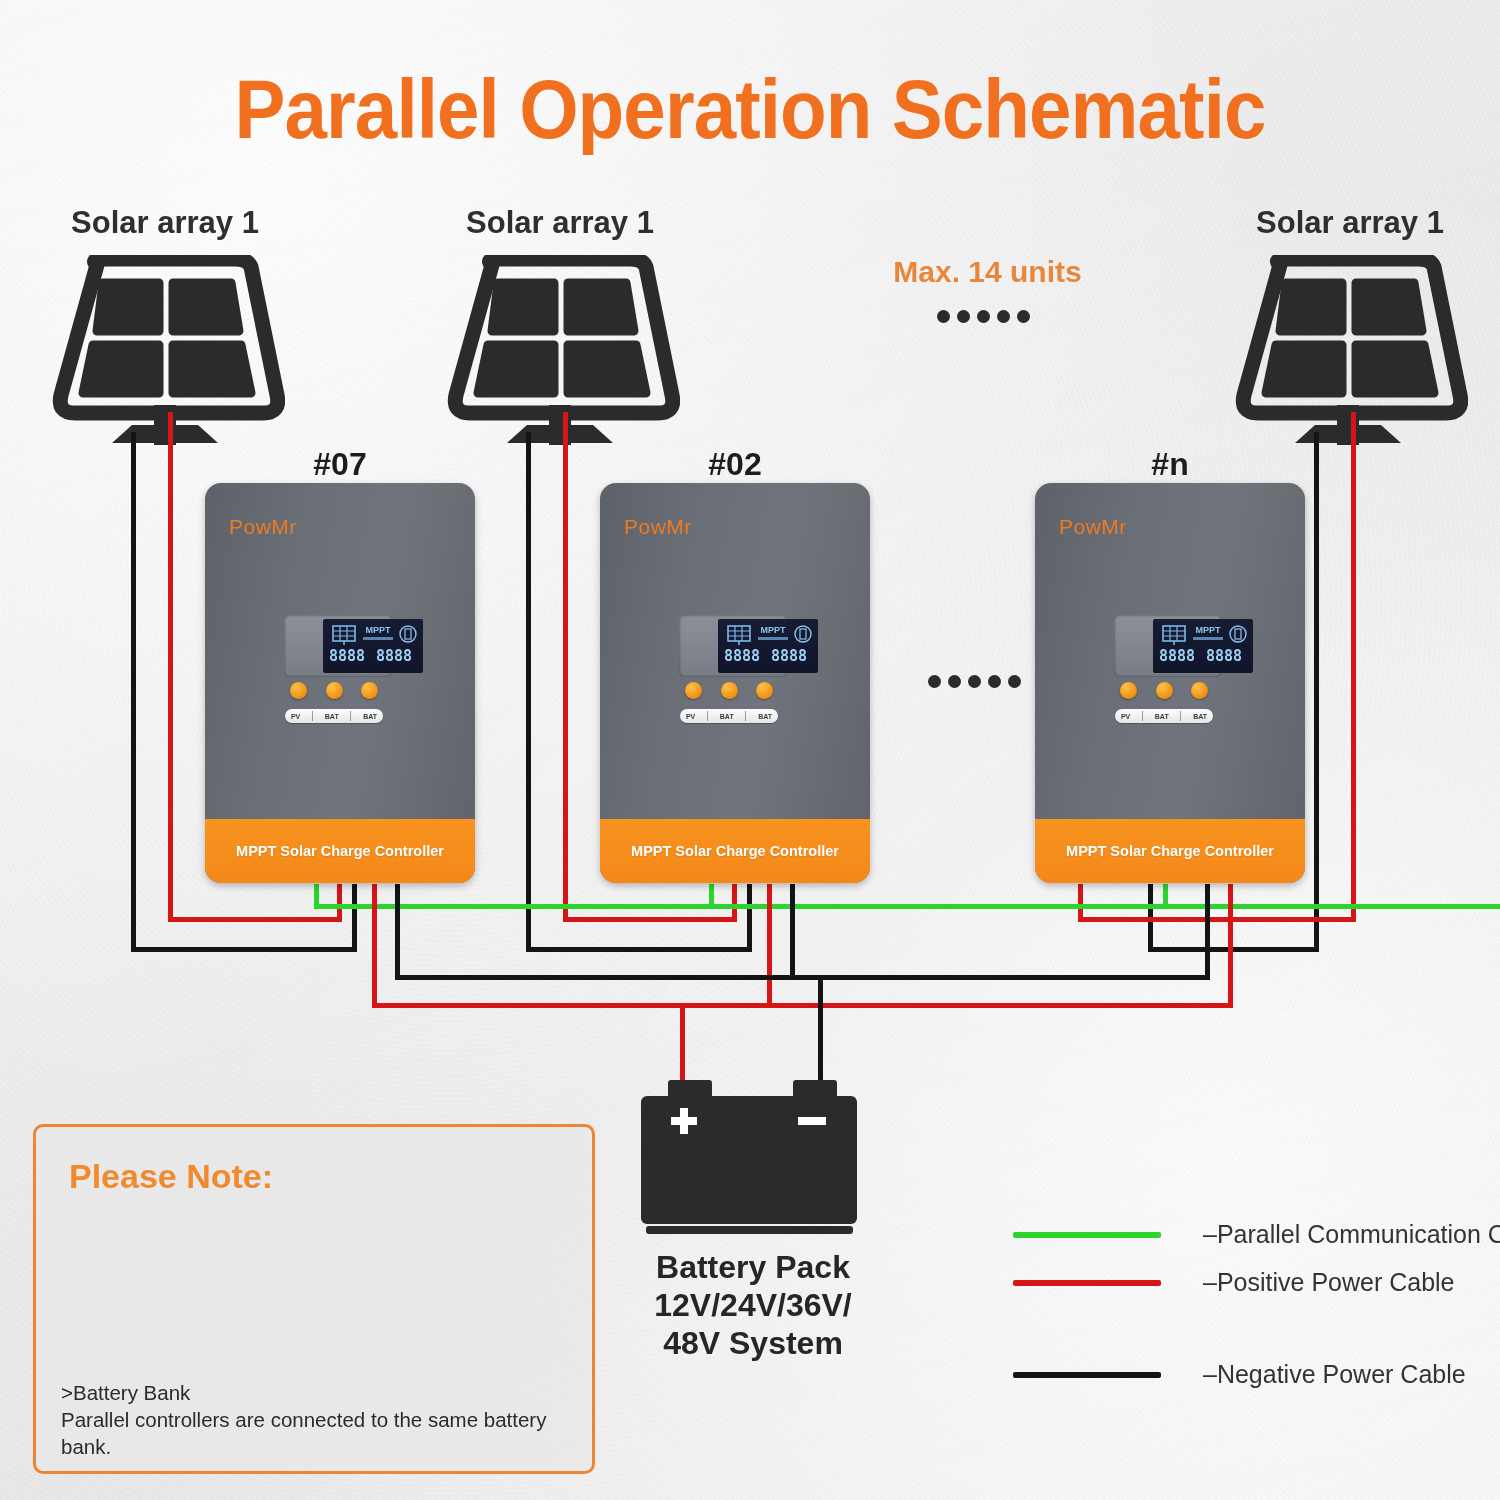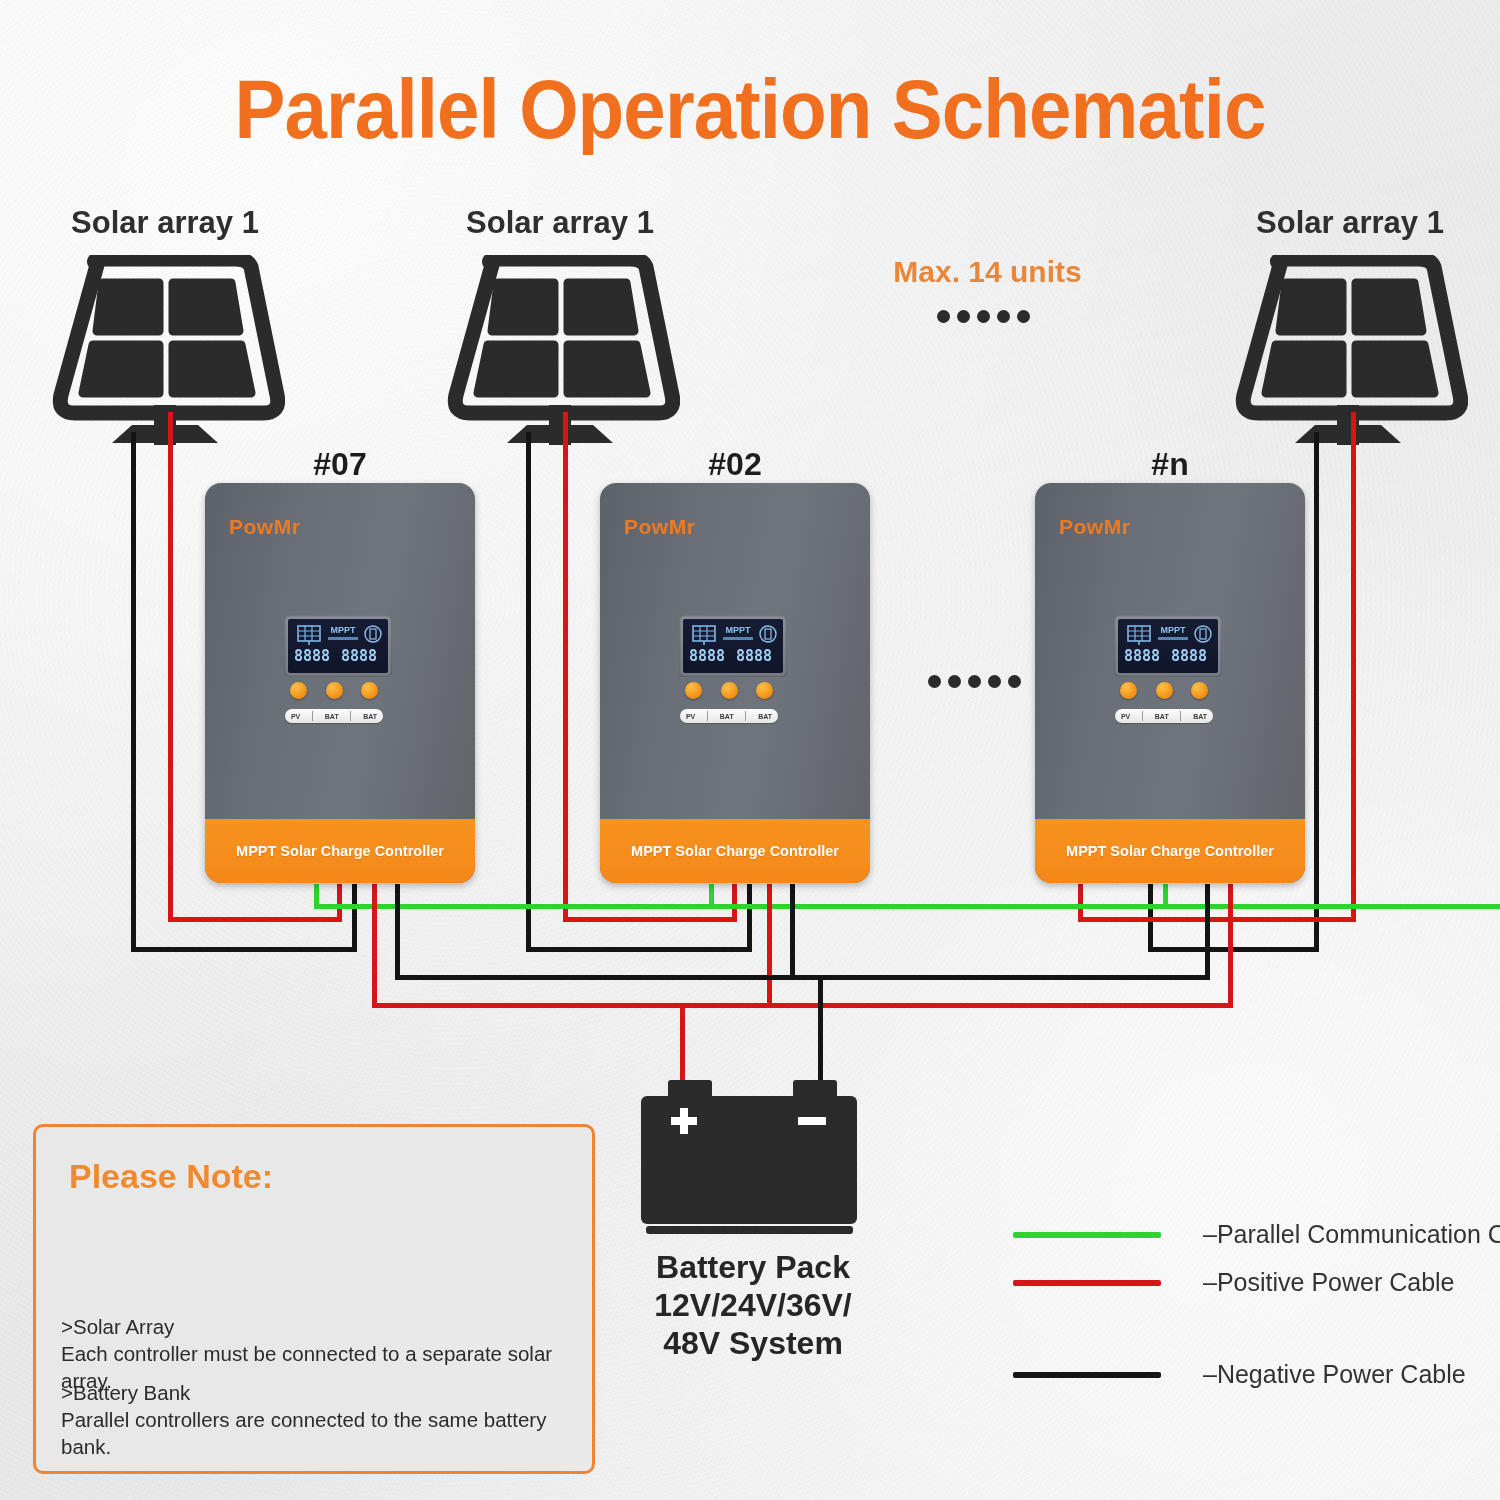--- a/index.html
+++ b/index.html
@@ -53,32 +53,32 @@
   .dots i{display:block;width:13px;height:13px;border-radius:50%;background:#2b2b2b;}
 
   
   .controller{
     border-radius:16px;overflow:hidden;
     background:linear-gradient(100deg,#5d6169 0%,#6a6e76 30%,#70747c 58%,#606469 100%);
     box-shadow:0 3px 7px rgba(0,0,0,.25);
   }
   .ctrl-body{position:relative;width:100%;height:100%;}
   .ctrl-logo{
-    position:absolute;color:#F07A20;font-weight:bold;
+    position:absolute;color:#F07A20;font-weight:normal;
     letter-spacing:.5px;font-family:"Liberation Sans", sans-serif;
   }
   .lcd{
     position:absolute;border-radius:5px;
     background:linear-gradient(#8c9098,#787c84);
     padding:4px;box-shadow:inset 0 0 3px rgba(0,0,0,.5);
   }
   .lcd-inner{
     width:100%;height:100%;border-radius:2px;
     background:linear-gradient(#161c33,#10152a);
-    position:relative;overflow:hidden;
+    position:relative;overflow:hidden;margin-left:35px;
   }
   .lcd-mppt{
     position:absolute;color:#8fc3ee;font-weight:bold;text-align:center;
     font-family:"Liberation Sans", sans-serif;
   }
   .lcd-bar{position:absolute;background:#6fa8dc;}
   .lcd-digits{
     position:absolute;color:#9fd0f5;font-family:"DejaVu Sans Mono", monospace;
     font-weight:bold;white-space:nowrap;letter-spacing:0px;
   }
@@ -385,24 +385,20 @@
     <div class="batt-plus-h" style="left:33px;top:37px;width:26px;height:8px;"></div>
     <div class="batt-plus-v" style="left:42px;top:28px;width:8px;height:26px;"></div>
     <div class="batt-minus" style="left:160px;top:37px;width:28px;height:8px;"></div>
     <div class="batt-caption" style="top:168px;">Battery Pack</div>
     <div class="batt-caption" style="top:206px;">12V/24V/36V/</div>
     <div class="batt-caption" style="top:244px;">48V System</div>
   </div>
 
   <div id="note-box" style="left:33px;top:1124px;width:562px;height:350px;">
     <div id="note-title" style="left:25px;top:30px;">Please Note:</div>
-    <div class="note-block" style="left:25px;top:186px;">
-      <span class="hd">&gt;Solar Array</span>
-      <span>Each controller must be connected to a separate solar array.</span>
-    </div>
     <div class="note-block" style="left:25px;top:252px;">
       <span class="hd">&gt;Battery Bank</span>
       <span>Parallel controllers are connected to the same battery bank.</span>
     </div>
   </div>
 
   <div class="legend-row" style="left:1013px;top:1220px;">
     <span class="legend-line" style="background:#2DD42D;"></span>
     <span class="legend-text">–Parallel Communication Cable</span>
   </div>

